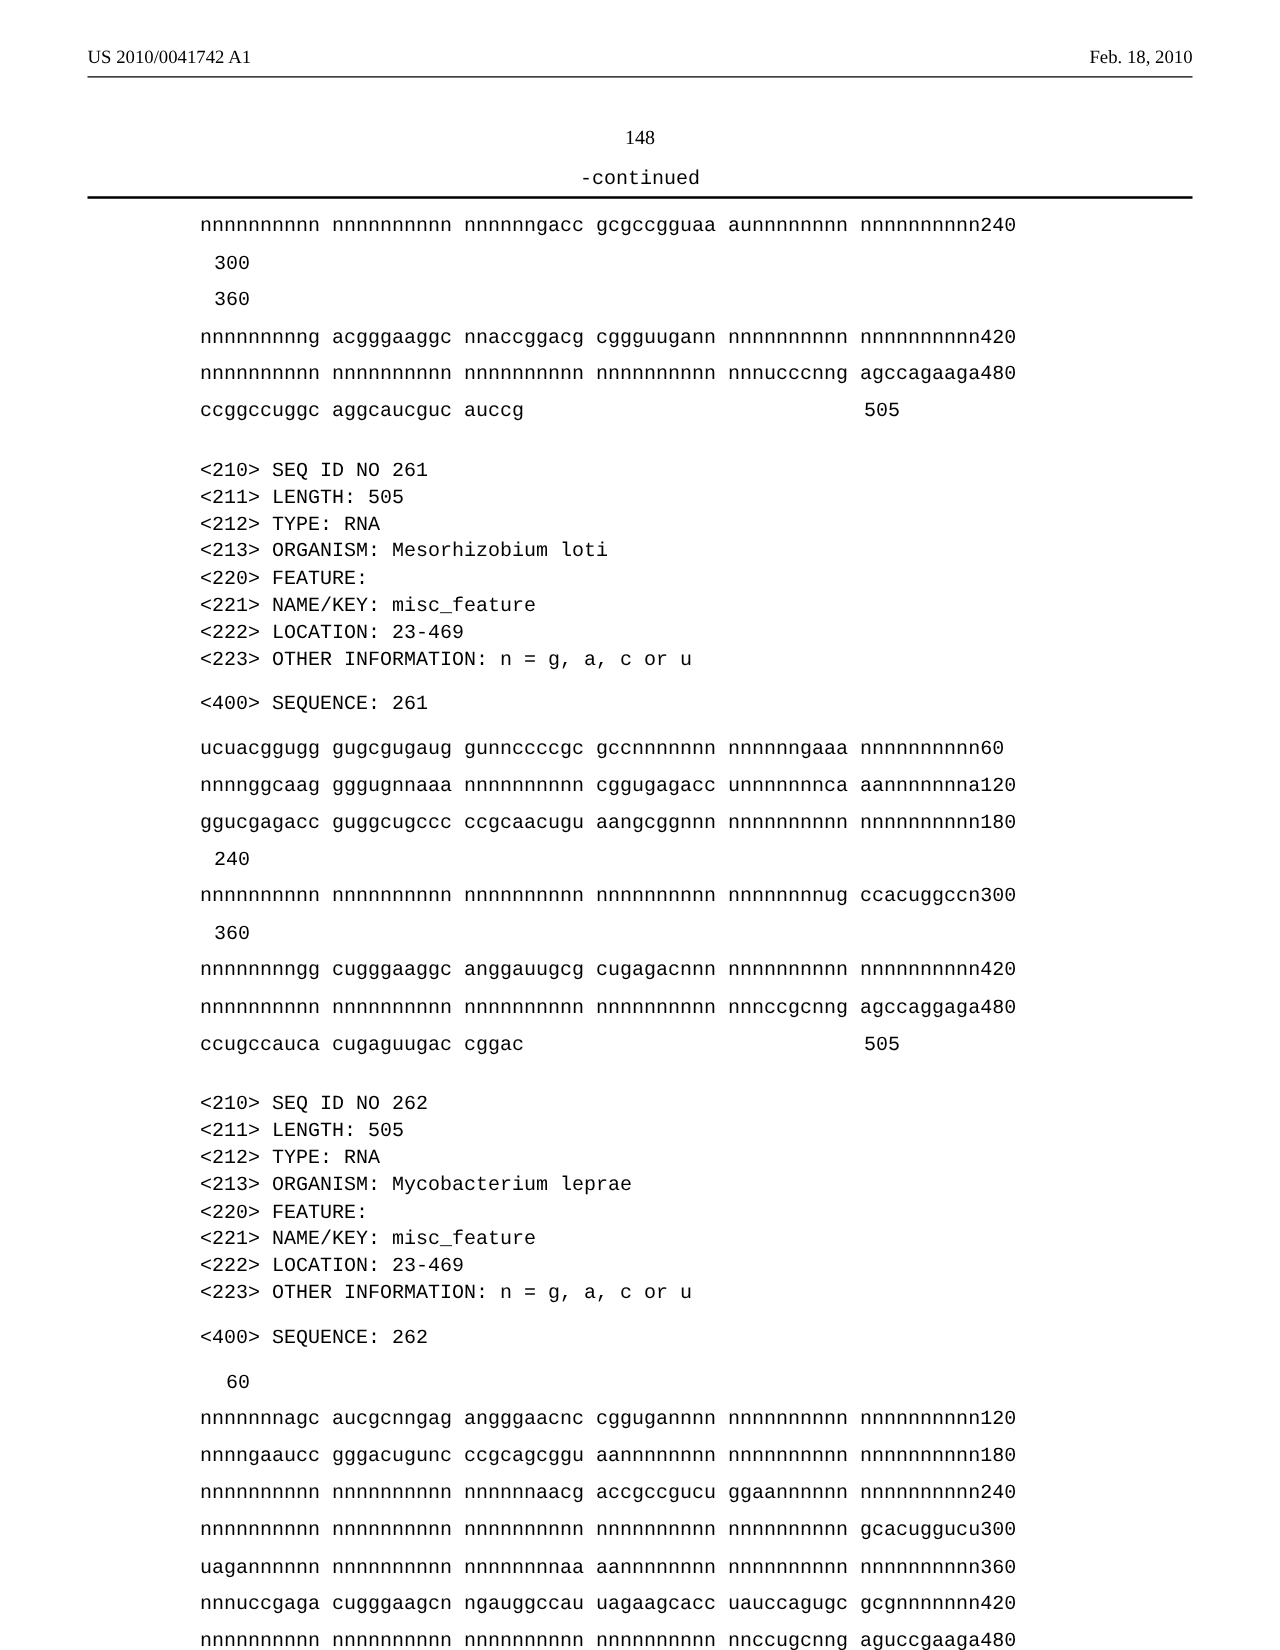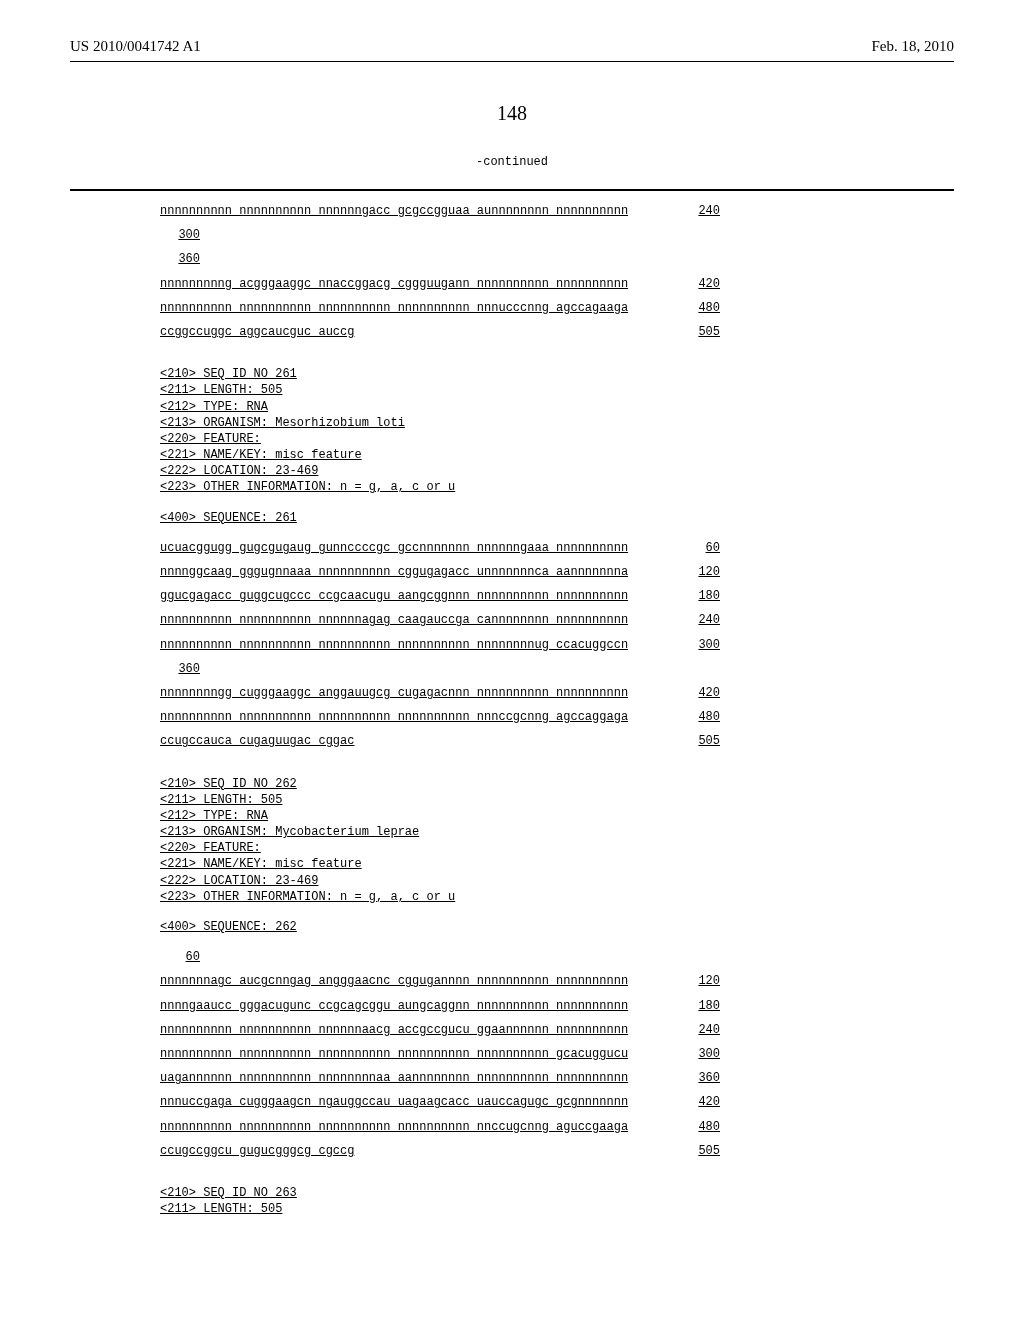--- a/index.html
+++ b/index.html
@@ -21,35 +21,34 @@
     }
     .header-left, .header-right {
       font-weight: normal;
     }
     .rule {
       border-top: 1px solid #000;
       margin: 2px 0 40px 0;
     }
     .page-num {
       text-align: center;
-      font-size: 20px;
-      margin-bottom: 30px;
+      font-size: 16px;
+      margin-bottom: 14px;
     }
     .seq-section {
       font-family: "Courier New", Courier, monospace;
-      font-size: 12px;
+      font-size: 16px;
       line-height: 1.35;
       white-space: pre;
-      text-decoration: underline;
     }
     .continued {
       font-family: "Courier New", Courier, monospace;
       text-align: center;
-      font-size: 12px;
-      margin-bottom: 20px;
+      font-size: 16px;
+      margin-bottom: 5px;
     }
     .thick-rule {
       border-top: 2px solid #000;
       margin: 0 0 12px 0;
     }
     .seq-block {
       margin-bottom: 18px;
     }
     .seq-row {
       display: flex;
@@ -108,21 +107,21 @@
 &lt;222&gt; LOCATION: 23-469
 &lt;223&gt; OTHER INFORMATION: n = g, a, c or u</div>
       <div class="meta-block seq-section">&lt;400&gt; SEQUENCE: 261</div>
       <div class="seq-block">
         <div class="seq-row seq-section"><div class="seq-left">ucuacggugg gugcgugaug gunnccccgc gccnnnnnnn nnnnnngaaa nnnnnnnnnn</div><div class="seq-right">60</div></div>
         <div style="height: 8px;"></div>
         <div class="seq-row seq-section"><div class="seq-left">nnnnggcaag gggugnnaaa nnnnnnnnnn cggugagacc unnnnnnnca aannnnnnna</div><div class="seq-right">120</div></div>
         <div style="height: 8px;"></div>
         <div class="seq-row seq-section"><div class="seq-left">ggucgagacc guggcugccc ccgcaacugu aangcggnnn nnnnnnnnnn nnnnnnnnnn</div><div class="seq-right">180</div></div>
         <div style="height: 8px;"></div>
-        <div class="seq-row seq-section"><div class="seq-left">nnnnnnnnnn nnnnnnnnnn nnnnnnagag caagauccga cannnnnnnn nnnnnnnnnn</div><div class="seq-right">240</div></div>
+        <div class="seq-row seq-section"><div class="seq-right">240</div></div>
         <div style="height: 8px;"></div>
         <div class="seq-row seq-section"><div class="seq-left">nnnnnnnnnn nnnnnnnnnn nnnnnnnnnn nnnnnnnnnn nnnnnnnnug ccacuggccn</div><div class="seq-right">300</div></div>
         <div style="height: 8px;"></div>
         <div class="seq-row seq-section"><div class="seq-right">360</div></div>
         <div style="height: 8px;"></div>
         <div class="seq-row seq-section"><div class="seq-left">nnnnnnnngg cugggaaggc anggauugcg cugagacnnn nnnnnnnnnn nnnnnnnnnn</div><div class="seq-right">420</div></div>
         <div style="height: 8px;"></div>
         <div class="seq-row seq-section"><div class="seq-left">nnnnnnnnnn nnnnnnnnnn nnnnnnnnnn nnnnnnnnnn nnnccgcnng agccaggaga</div><div class="seq-right">480</div></div>
         <div style="height: 8px;"></div>
         <div class="seq-row seq-section"><div class="seq-left">ccugccauca cugaguugac cggac</div><div class="seq-right">505</div></div>
@@ -135,21 +134,21 @@
 &lt;220&gt; FEATURE:
 &lt;221&gt; NAME/KEY: misc_feature
 &lt;222&gt; LOCATION: 23-469
 &lt;223&gt; OTHER INFORMATION: n = g, a, c or u</div>
       <div class="meta-block seq-section">&lt;400&gt; SEQUENCE: 262</div>
       <div class="seq-block">
         <div class="seq-row seq-section"><div class="seq-right">60</div></div>
         <div style="height: 8px;"></div>
         <div class="seq-row seq-section"><div class="seq-left">nnnnnnnagc aucgcnngag angggaacnc cggugannnn nnnnnnnnnn nnnnnnnnnn</div><div class="seq-right">120</div></div>
         <div style="height: 8px;"></div>
-        <div class="seq-row seq-section"><div class="seq-left">nnnngaaucc gggacugunc ccgcagcggu aungcaggnn nnnnnnnnnn nnnnnnnnnn</div><div class="seq-right">180</div></div>
+        <div class="seq-row seq-section"><div class="seq-left">nnnngaaucc gggacugunc ccgcagcggu aannnnnnnn nnnnnnnnnn nnnnnnnnnn</div><div class="seq-right">180</div></div>
         <div style="height: 8px;"></div>
         <div class="seq-row seq-section"><div class="seq-left">nnnnnnnnnn nnnnnnnnnn nnnnnnaacg accgccgucu ggaannnnnn nnnnnnnnnn</div><div class="seq-right">240</div></div>
         <div style="height: 8px;"></div>
         <div class="seq-row seq-section"><div class="seq-left">nnnnnnnnnn nnnnnnnnnn nnnnnnnnnn nnnnnnnnnn nnnnnnnnnn gcacuggucu</div><div class="seq-right">300</div></div>
         <div style="height: 8px;"></div>
         <div class="seq-row seq-section"><div class="seq-left">uagannnnnn nnnnnnnnnn nnnnnnnnaa aannnnnnnn nnnnnnnnnn nnnnnnnnnn</div><div class="seq-right">360</div></div>
         <div style="height: 8px;"></div>
         <div class="seq-row seq-section"><div class="seq-left">nnnuccgaga cugggaagcn ngauggccau uagaagcacc uauccagugc gcgnnnnnnn</div><div class="seq-right">420</div></div>
         <div style="height: 8px;"></div>
         <div class="seq-row seq-section"><div class="seq-left">nnnnnnnnnn nnnnnnnnnn nnnnnnnnnn nnnnnnnnnn nnccugcnng aguccgaaga</div><div class="seq-right">480</div></div>

